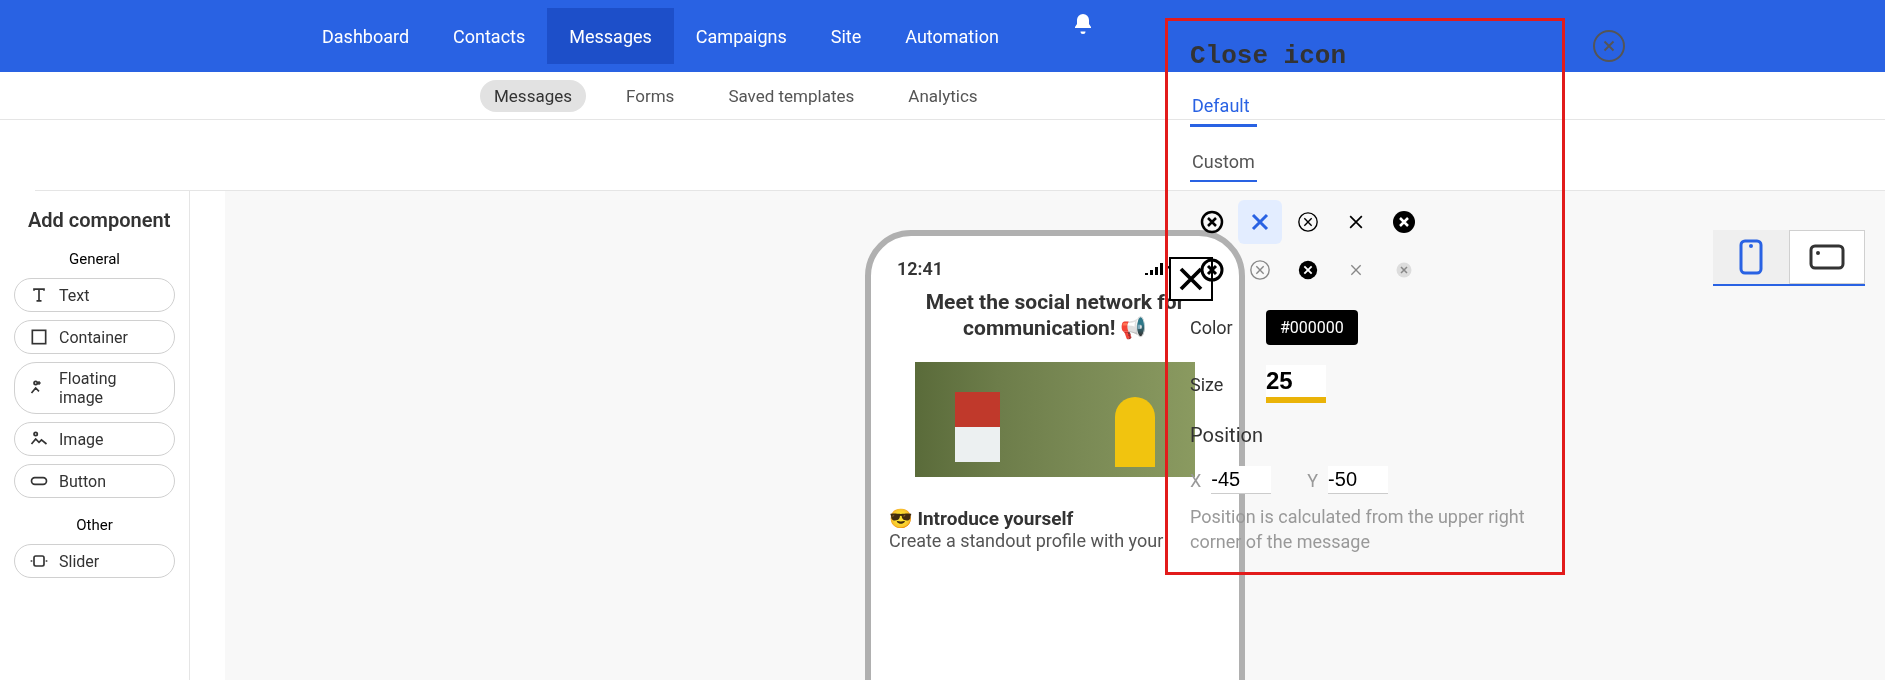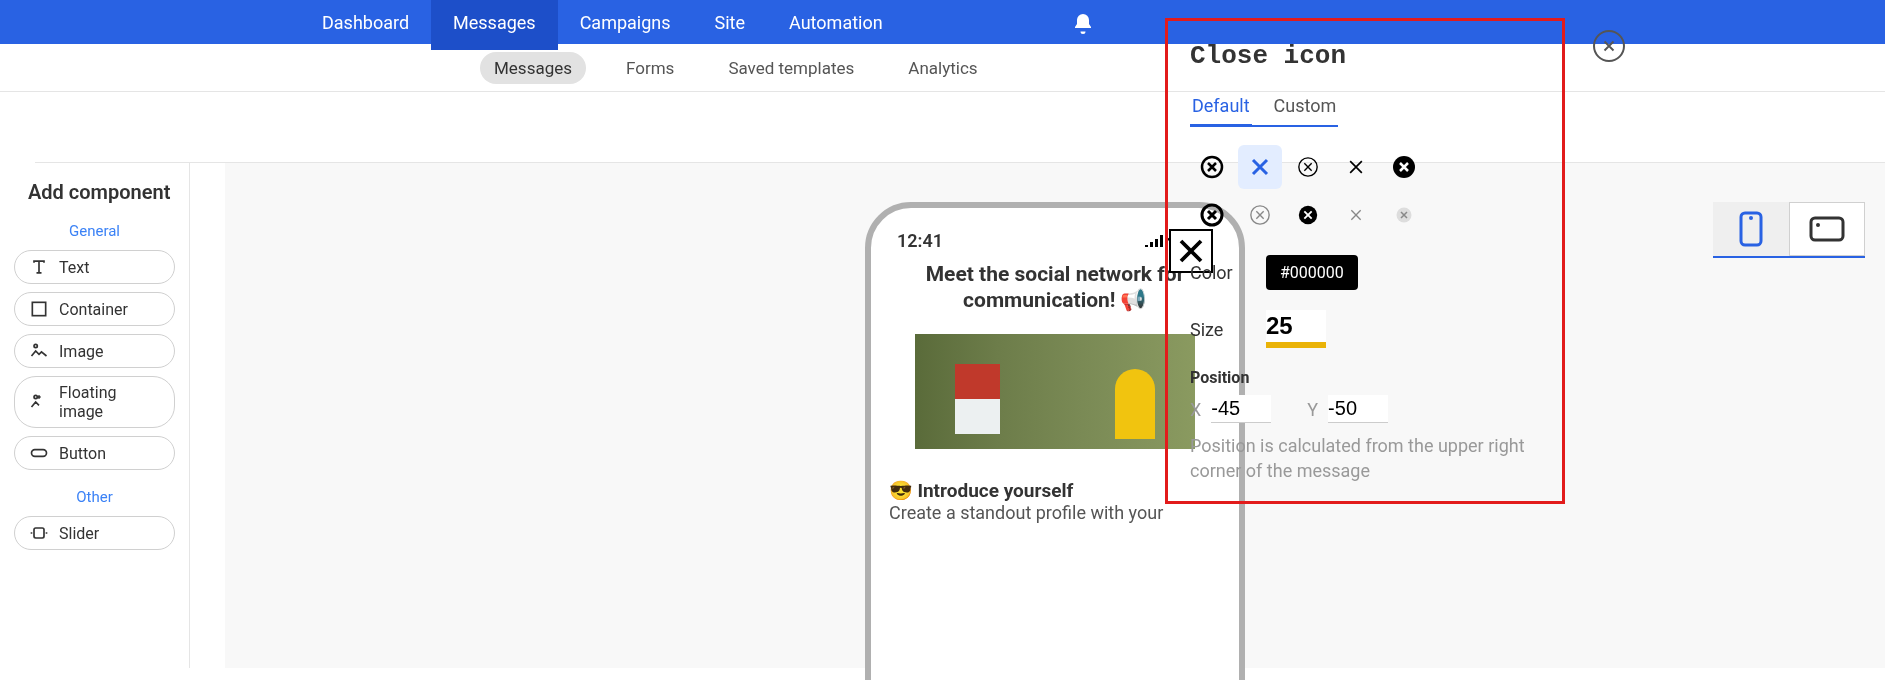--- a/index.html
+++ b/index.html
@@ -1,35 +1,35 @@
 <!DOCTYPE html>
 <html><head>
 <meta charset="utf-8">
 <style>
   * { box-sizing: border-box; margin: 0; padding: 0; }
   body { font-family: -apple-system, BlinkMacSystemFont, "Segoe UI", Roboto, Arial, sans-serif; background:#fff; color:#333; overflow:hidden; width:1885px; height:680px; position:relative;}
   
   
-  .topnav { background:#2962e3; height:44px; display:flex; align-items:center; padding:0 24px 0 300px; position:relative;}
+  .topnav { background:#2962e3; height:72px; display:flex; align-items:center; padding:0 24px 0 300px; position:relative;}
   .topnav .nav-item { color:#fff; font-size:18px; padding:0 22px; height:56px; display:flex; align-items:center; cursor:pointer;}
   .topnav .nav-item.active { background:#1d4fc9;}
   .topnav .bell { position:absolute; right:790px; top:12px; color:#fff;}
   
   
   .subnav { height:48px; display:flex; align-items:center; padding-left:480px; border-bottom:1px solid #e5e5e5; gap:26px;}
   .subnav .sub-item { font-size:17px; color:#555; cursor:pointer; padding:6px 14px; border-radius:20px;}
   .subnav .sub-item.active { background:#e2e2e2; color:#333;}
   
   
   .main { display:flex; height:calc(680px - 56px - 48px);gap:35px; }
   
   
   .sidebar { width:190px; border-right:1px solid #e5e5e5; padding:18px 10px 0 10px; margin-top:70px;}
   .sidebar h2 { font-size:20px; font-weight:600; margin:0 0 18px 18px;}
-  .group-label { text-align:center; color:#3b82f6; font-size:15px; margin-bottom:10px;}
+  .group-label { text-align:center; color:#000000; font-size:15px; margin-bottom:10px;}
   .comp-btn { display:flex; align-items:center; gap:10px; border:1px solid #d0d0d0; border-radius:22px; padding:6px 14px; margin:0 4px 8px 4px; cursor:pointer; font-size:16px; background:#fff;}
   .comp-btn svg { width:20px; height:20px; flex-shrink:0;}
   
   
   .canvas-area { flex:1; background:#f8f8f8; display:flex; justify-content:center; position:relative; padding-top:40px; margin-top:70px;}
   .canvas-area::before{content:"";position:absolute;left:-190px;right:0;top:0;height:1px;background:#e5e5e5;}
   .phone { width:380px; height:560px; border:6px solid #b0b0b0; border-radius:46px; background:#fff; position:relative; padding:18px 12px 0 12px; overflow:hidden;}
   .phone-status { display:flex; justify-content:space-between; align-items:center; padding:4px 14px 10px 14px; font-weight:600; font-size:18px;}
   .phone-status .right-icons { display:flex; align-items:center; gap:4px; position:relative;}
   .close-btn { position:absolute; right:0px; top:-6px; width:44px; height:44px; border:2px solid #000; background:#fff; display:flex; align-items:center; justify-content:center;}
@@ -42,46 +42,47 @@
   .section-p { font-size:18px; color:#555; padding-left:6px;}
   
   
   .device-toggle { position:absolute; right:20px; top:40px; display:flex; border-bottom:2px solid #2962e3; background:#efefef;}
   .device-btn { width:76px; height:54px; display:flex; align-items:center; justify-content:center; cursor:pointer;}
   .device-btn.inactive { background:#fff; border:1px solid #d0d0d0;}
   
   
   .right-panel { width:400px; position:absolute; right:320px; top:18px; border:3px solid #e21b1b; padding:20px 22px 18px 22px;}
   .right-panel h2 { font-size:26px; font-weight:600; margin-bottom:18px;font-family:Liberation Mono, monospace;}
-  .tabs { display:flex; gap:20px; border-bottom:2px solid #2962e3; width:fit-content; margin-bottom:18px;}
+  .tabs { display:flex; gap:20px; border-bottom:2px solid #2962e3; width:fit-content; margin-bottom:18px;flex-direction:column;}
   .tab { font-size:18px; padding:6px 2px 8px 2px; cursor:pointer; color:#555;}
   .tab.active { color:#2962e3; border-bottom:3px solid #2962e3; margin-bottom:-2px;}
   .icon-grid { display:flex; flex-wrap:wrap; gap:4px; margin-bottom:18px; width:260px;}
   .icon-cell { width:44px; height:44px; display:flex; align-items:center; justify-content:center; border-radius:6px; cursor:pointer;}
   .icon-cell.selected { background:#e3edff;}
   .prop-row { display:flex; align-items:center; gap:16px; margin-bottom:20px;}
   .prop-label { font-size:18px; width:60px;}
   .color-chip { background:#000; color:#fff; padding:8px 14px; border-radius:4px; font-size:16px;}
   .size-input { border:none; border-bottom:6px solid #eab308; font-size:24px; width:60px; padding:2px 0;font-weight:bold;}
-  .pos-title { font-size:16px; font-weight:700; margin-bottom:8px;}
+  .pos-title { font-size:20px; font-weight:400; margin-bottom:19px;}
   .pos-row { display:flex; gap:36px; align-items:center; margin-bottom:10px;}
   .pos-item { display:flex; align-items:center; gap:10px;}
   .pos-item span.lbl { color:#999; font-size:18px;}
   .pos-item .val { border:none; border-bottom:1px solid #ccc; font-size:20px; width:60px; text-align:left; padding:2px 0;}
   .pos-help { color:#999; font-size:18px; line-height:1.4;}
   
   
   .modal-close { position:absolute; right:320px; top:30px; width:32px; height:32px; border:2px solid #555; border-radius:50%; display:flex; align-items:center; justify-content:center; cursor:pointer; transform:translateX(60px);}
   .modal-close svg{width:18px;height:18px;}
 </style>
 </head>
 <body>
 
 <div class="topnav">
   <div class="nav-item">Dashboard</div>
+  <div class="nav-item">Contacts</div>
   <div class="nav-item active">Messages</div>
   <div class="nav-item">Campaigns</div>
   <div class="nav-item">Site</div>
   <div class="nav-item">Automation</div>
   <div class="bell">
     <svg width="24" height="24" viewBox="0 0 24 24" fill="#fff">
         <path d="M12 2a6 6 0 0 0-6 6v4l-2 3v1h16v-1l-2-3V8a6 6 0 0 0-6-6zm0 20a2.5 2.5 0 0 0 2.5-2.5h-5A2.5 2.5 0 0 0 12 22z"></path>
       </svg>
   </div>
 </div>
@@ -105,29 +106,29 @@
       <span>Text</span>
     </div>
     <div class="comp-btn">
       <svg viewBox="0 0 24 24">
           <rect x="4" y="4" width="16" height="16" fill="none" stroke="#333" stroke-width="2"></rect>
         </svg>
       <span>Container</span>
     </div>
     <div class="comp-btn">
       <svg viewBox="0 0 24 24">
+          <path fill="none" stroke="#333" stroke-width="2" d="M3 18l5-6 4 4M12 4v4m-2-2h4M8 8a2 2 0 1 0 0-4 2 2 0 0 0 0 4z"></path>
+        </svg>
+      <span>Floating image</span>
+    </div>
+    <div class="comp-btn">
+      <svg viewBox="0 0 24 24">
           <path fill="none" stroke="#333" stroke-width="2" d="M3 18l5-6 4 4 3-3 6 5M8 8a2 2 0 1 0 0-4 2 2 0 0 0 0 4z"></path>
         </svg>
       <span>Image</span>
-    </div>
-    <div class="comp-btn">
-      <svg viewBox="0 0 24 24">
-          <path fill="none" stroke="#333" stroke-width="2" d="M3 18l5-6 4 4M12 4v4m-2-2h4M8 8a2 2 0 1 0 0-4 2 2 0 0 0 0 4z"></path>
-        </svg>
-      <span>Floating image</span>
     </div>
     <div class="comp-btn">
       <svg viewBox="0 0 24 24">
           <rect x="3" y="8" width="18" height="8" rx="4" fill="none" stroke="#333" stroke-width="2"></rect>
         </svg>
       <span>Button</span>
     </div>
     <div class="group-label" style="margin-top:18px;">Other</div>
     <div class="comp-btn">
       <svg viewBox="0 0 24 24">

